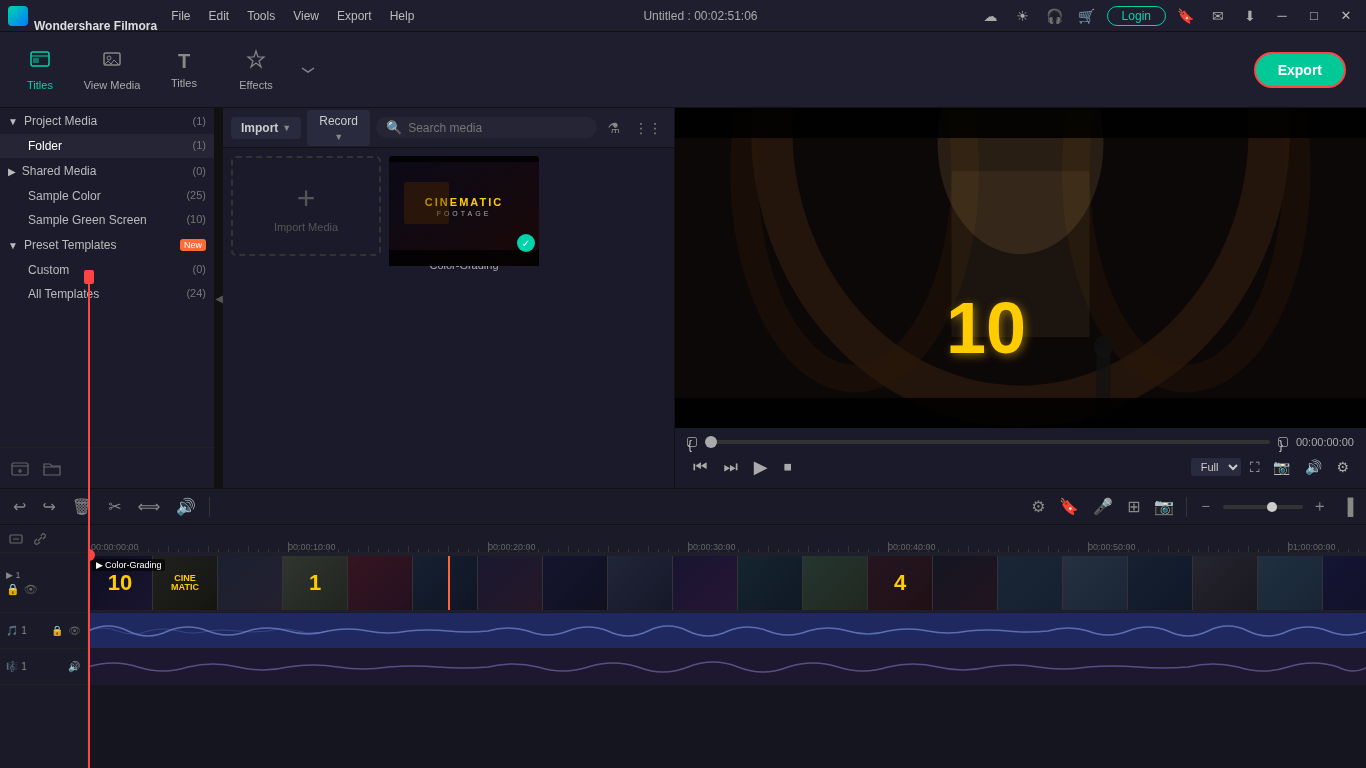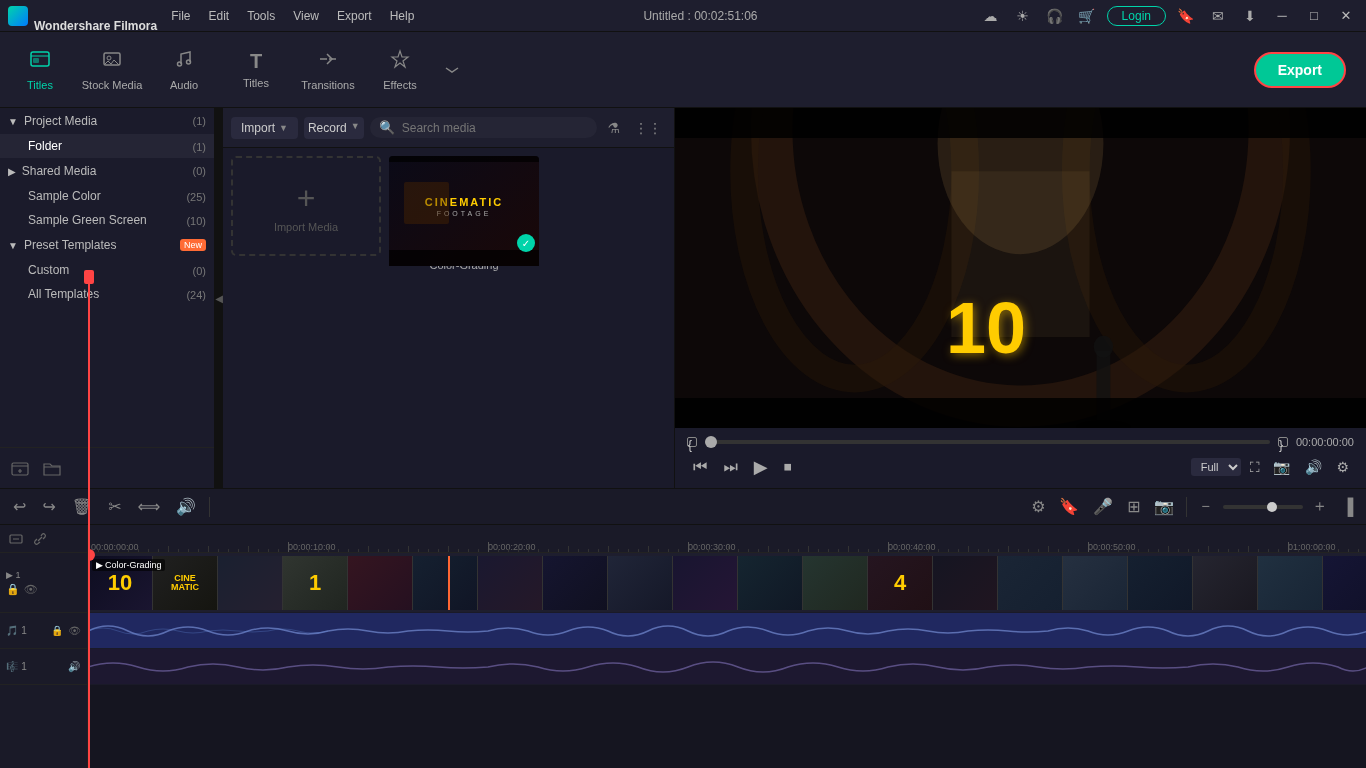--- a/index.html
+++ b/index.html
@@ -24,32 +24,32 @@
     .tool-btn.active { color: #00d4aa; }
     .tool-btn .icon { font-size: 20px; }
     .tool-btn .label { font-size: 11px; }
     .more-btn { display: flex; align-items: center; justify-content: center; width: 28px; height: 28px; cursor: pointer; color: #aaa; border-radius: 3px; }
     #export-btn { background: #00c896; color: #fff; border: 2.5px solid #ff4444; padding: 8px 22px; border-radius: 20px; font-size: 14px; font-weight: 700; cursor: pointer; margin-left: auto; margin-right: 16px; }
     .sidebar-section { }
     .sidebar-section-header { display: flex; align-items: center; padding: 6px 8px; cursor: pointer; font-size: 12px; color: #bbb; }
     .sidebar-section-header .arrow { margin-right: 6px; font-size: 10px; }
     .sidebar-section-header .name { flex: 1; }
     .sidebar-section-header .count { color: #777; font-size: 11px; }
-    .sidebar-item { display: flex; align-items: flex-end; padding: 5px 8px 5px 28px; cursor: pointer; font-size: 12px; color: #bbb; }
+    .sidebar-item { display: flex; align-items: flex-start; padding: 5px 8px 5px 28px; cursor: pointer; font-size: 12px; color: #bbb; }
     .sidebar-item.active { background: #252535; color: #fff; }
     .sidebar-item .name { flex: 1; }
     .sidebar-item .count { color: #777; font-size: 11px; }
     .new-badge { background: #ff6b35; color: #fff; font-size: 9px; padding: 1px 4px; border-radius: 3px; margin-left: 4px; }
 
     
     #media-panel { width: 680px; border-right: 1px solid #111; display: flex; flex-direction: column; background: #1a1a2a; }
     #media-toolbar { display: flex; align-items: center; height: 40px; padding: 0 8px; gap: 6px; border-bottom: 1px solid #111; background: #1e1e2e; }
-    .import-btn { display: flex; align-items: center; gap: 4px; background: #2a2a3e; border: none; color: #ccc; padding: 4px 10px; border-radius: 4px; cursor: pointer; font-size: 12px; }
+    .import-btn { display: flex; align-items: center; gap: 4px; background: #2a2a3e; border: none; color: #ccc; padding: 4px 10px; border-radius: 4px; cursor: pointer; font-size: 12px; font-weight: bold; }
     .import-btn .arrow { font-size: 9px; color: #888; }
-    .record-btn { display: flex; gap: 4px; background: #2a2a3e; border: none; color: #ccc; padding: 4px 4px; border-radius: 4px; cursor: pointer; font-size: 12px; }
+    .record-btn { display: flex; gap: 4px; background: #2a2a3e; border: none; color: #ccc; padding: 4px 12px; border-radius: 4px; cursor: pointer; font-size: 12px; flex-direction: column; }
     .record-btn .arrow { font-size: 9px; color: #888; }
     #search-bar { display: flex; align-items: center; flex: 1; background: #252535; border-radius: 15px; padding: 3px 10px; gap: 6px; }
     #search-bar input { background: transparent; border: none; outline: none; color: #ccc; font-size: 12px; flex: 1; }
     #search-bar .search-icon { color: #777; font-size: 13px; }
     .filter-btn { background: none; border: none; color: #888; cursor: pointer; font-size: 14px; padding: 2px 4px; }
     .grid-btn { background: none; border: none; color: #888; cursor: pointer; font-size: 14px; padding: 2px 4px; }
     #media-grid { display: flex; flex-wrap: wrap; padding: 8px; gap: 8px; overflow-y: auto; flex: 1; }
     .media-placeholder { width: 150px; height: 100px; display: flex; flex-direction: column; align-items: center; justify-content: center; border: 2px dashed #333; border-radius: 5px; cursor: pointer; color: #555; }
     .media-placeholder .plus { font-size: 32px; color: #555; }
     .media-placeholder .label { font-size: 11px; margin-top: 4px; }
@@ -153,44 +153,25 @@
     <span class="label">Titles</span>
   </div>
   <div class="tool-btn">
     <span class="icon">
       <svg width="22" height="22" viewBox="0 0 22 22" fill="none">
         <rect x="3" y="5" width="16" height="12" rx="1.5" stroke="#888" stroke-width="1.5" fill="none"></rect>
         <circle cx="8" cy="10" r="2" stroke="#888" stroke-width="1"></circle>
         <path d="M3 17l4-4 3 3 3-4 5 5" stroke="#888" stroke-width="1"></path>
       </svg>
     </span>
-    <span class="label">Stock Media</span>
-  </div>
-  <div class="tool-btn">
-    <span class="icon">
-      <svg width="22" height="22" viewBox="0 0 22 22" fill="none">
-        <path d="M8 16V6l9-2v10" stroke="#888" stroke-width="1.5" fill="none"></path>
-        <circle cx="6.5" cy="16" r="2" stroke="#888" stroke-width="1.5" fill="none"></circle>
-        <circle cx="15.5" cy="14" r="2" stroke="#888" stroke-width="1.5" fill="none"></circle>
-      </svg>
-    </span>
-    <span class="label">Audio</span>
+    <span class="label">View Media</span>
   </div>
   <div class="tool-btn">
     <span class="icon" style="font-size:20px; color:#888; font-weight:700;">T</span>
     <span class="label">Titles</span>
-  </div>
-  <div class="tool-btn">
-    <span class="icon">
-      <svg width="22" height="22" viewBox="0 0 22 22" fill="none">
-        <path d="M3 11h7M12 11h7" stroke="#888" stroke-width="1.5"></path>
-        <path d="M10 6l5 5-5 5" stroke="#888" stroke-width="1.5" fill="none"></path>
-      </svg>
-    </span>
-    <span class="label">Transitions</span>
   </div>
   <div class="tool-btn">
     <span class="icon">
       <svg width="22" height="22" viewBox="0 0 22 22" fill="none">
         <polygon points="11,3 13,9 19,9 14,13 16,19 11,15 6,19 8,13 3,9 9,9" stroke="#888" stroke-width="1.2" fill="none"></polygon>
       </svg>
     </span>
     <span class="label">Effects</span>
   </div>
   <div class="more-btn" style="margin-left:2px;">

